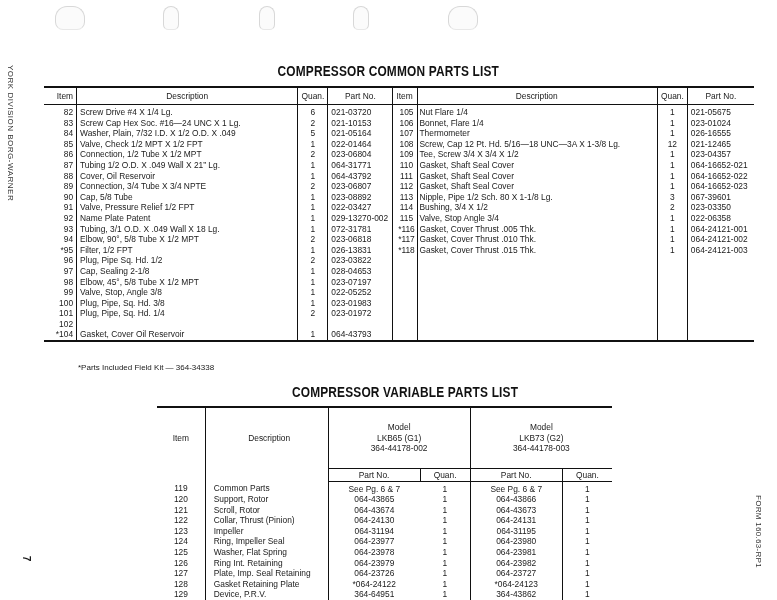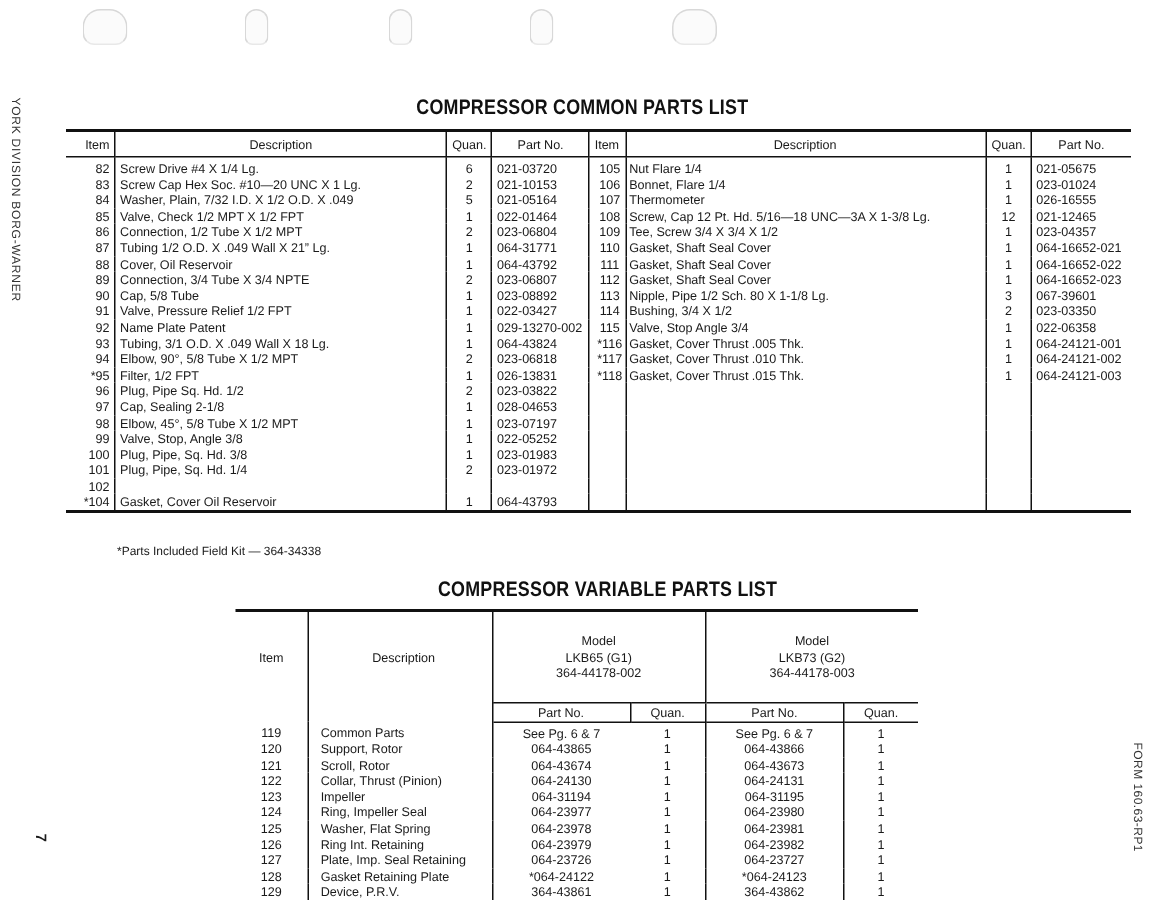--- a/index.html
+++ b/index.html
@@ -86,21 +86,21 @@
         <td class="c-desc">Screw Drive #4 X 1/4 Lg.</td>
         <td class="c-quan">6</td>
         <td class="c-part">021-03720</td>
         <td class="c-item2">105</td>
         <td class="c-desc2">Nut Flare 1/4</td>
         <td class="c-quan2">1</td>
         <td class="c-part2">021-05675</td>
       </tr>
       <tr>
         <td class="c-item">83</td>
-        <td class="c-desc">Screw Cap Hex Soc. #10—20 UNC X 1 Lg.</td>
+        <td class="c-desc">Screw Cap Hex Soc. #16—24 UNC X 1 Lg.</td>
         <td class="c-quan">2</td>
         <td class="c-part">021-10153</td>
         <td class="c-item2">106</td>
         <td class="c-desc2">Bonnet, Flare 1/4</td>
         <td class="c-quan2">1</td>
         <td class="c-part2">023-01024</td>
       </tr>
       <tr>
         <td class="c-item">84</td>
         <td class="c-desc">Washer, Plain, 7/32 I.D. X 1/2 O.D. X .049</td>
@@ -188,21 +188,21 @@
         <td class="c-part">029-13270-002</td>
         <td class="c-item2">115</td>
         <td class="c-desc2">Valve, Stop Angle 3/4</td>
         <td class="c-quan2">1</td>
         <td class="c-part2">022-06358</td>
       </tr>
       <tr>
         <td class="c-item">93</td>
         <td class="c-desc">Tubing, 3/1 O.D. X .049 Wall X 18 Lg.</td>
         <td class="c-quan">1</td>
-        <td class="c-part">064-43824</td>
+        <td class="c-part">072-31781</td>
         <td class="c-item2">*116</td>
         <td class="c-desc2">Gasket, Cover Thrust .005 Thk.</td>
         <td class="c-quan2">1</td>
         <td class="c-part2">064-24121-001</td>
       </tr>
       <tr>
         <td class="c-item">94</td>
         <td class="c-desc">Elbow, 90°, 5/8 Tube X 1/2 MPT</td>
         <td class="c-quan">2</td>
         <td class="c-part">023-06818</td>
@@ -408,19 +408,19 @@
         <td class="v-item">128</td>
         <td class="v-desc">Gasket Retaining Plate</td>
         <td class="v-part">*064-24122</td>
         <td class="v-quan">1</td>
         <td class="v-part cell-sep">*064-24123</td>
         <td class="v-quan last-col">1</td>
       </tr>
       <tr>
         <td class="v-item">129</td>
         <td class="v-desc">Device, P.R.V.</td>
-        <td class="v-part">364-43861</td>
+        <td class="v-part">364-64951</td>
         <td class="v-quan">1</td>
         <td class="v-part cell-sep">364-43862</td>
         <td class="v-quan last-col">1</td>
       </tr>
     </tbody>
 </table>
 
 </body></html>

